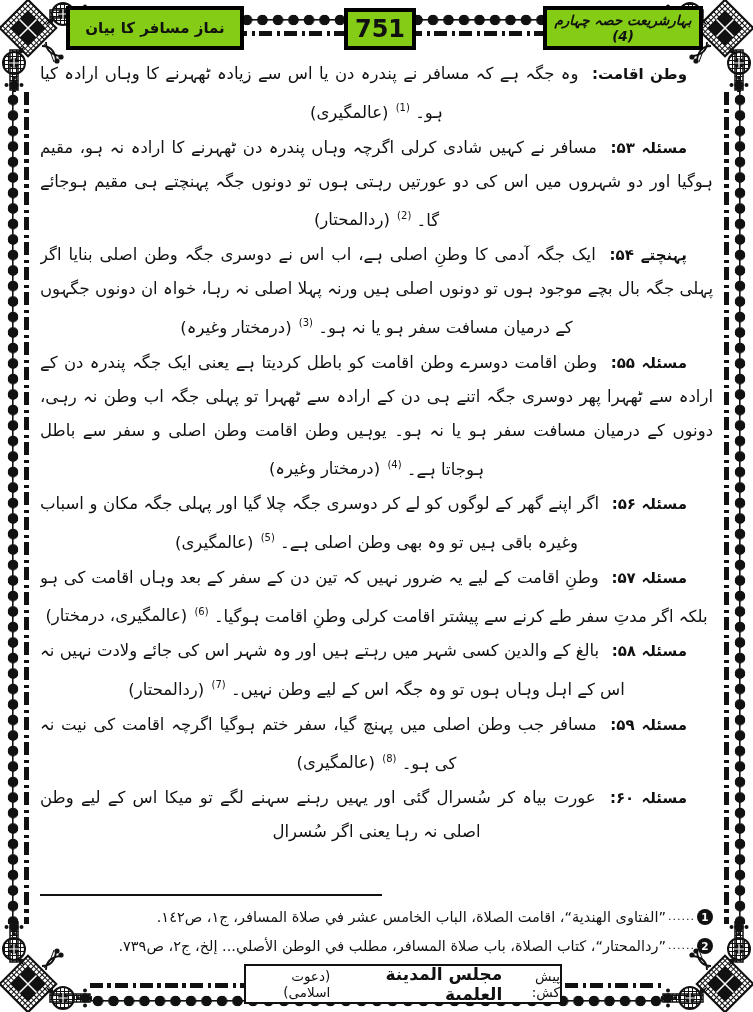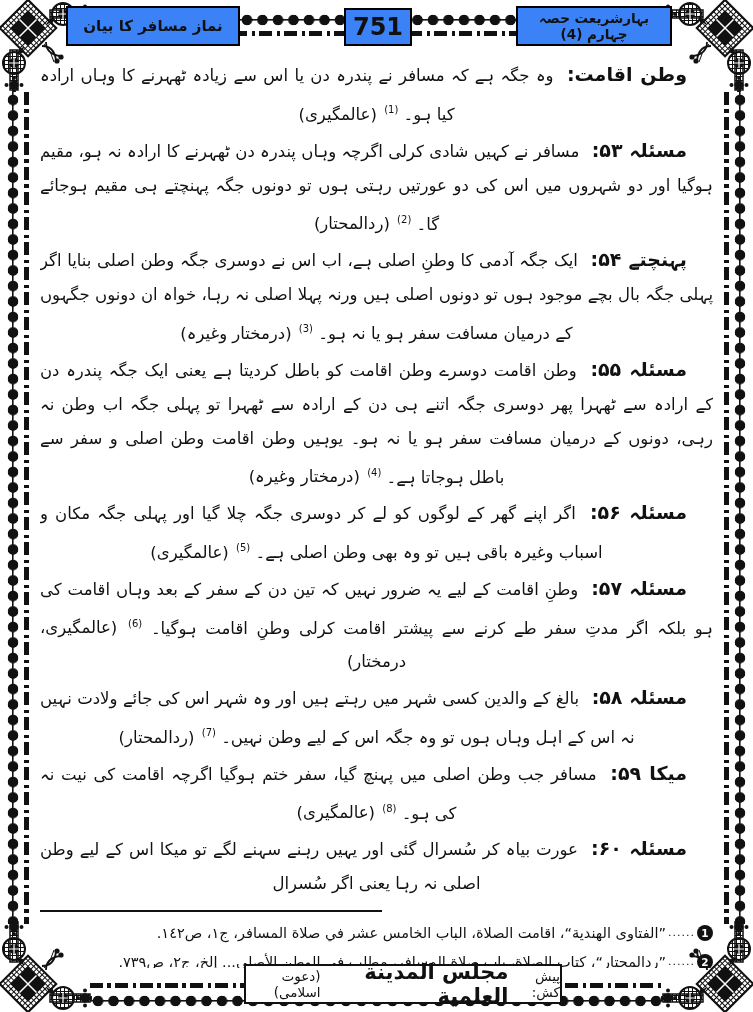--- a/index.html
+++ b/index.html
@@ -28,46 +28,46 @@
   .beads-top{top:13px;left:84px;right:84px;}
   .dash-top{top:31px;left:84px;right:84px;}
   .dash-bottom{bottom:24px;left:90px;right:90px;}
   .beads-bottom{bottom:4px;left:90px;right:90px;}
   .corner{position:absolute;width:92px;height:92px;z-index:2;}
   .tl{top:0;left:0}
   .tr{top:0;right:0;transform:scaleX(-1)}
   .bl{bottom:0;left:0;transform:scaleY(-1)}
   .br{bottom:0;right:0;transform:scale(-1,-1)}
   
-  .hbox{position:absolute;background:#3b82f6;border:2px solid #000000;z-index:3;
+  .hbox{position:absolute;background:#84cc16;border:4px solid #000000;z-index:3;
     display:flex;align-items:center;justify-content:center;text-align:center;}
   .chapter-box{top:6px;left:66px;width:170px;height:36px;font-size:15px;font-weight:bold;}
   .page-box{top:8px;left:344px;width:64px;height:34px;font-size:24px;font-weight:bold;direction:ltr;}
-  .book-box{top:6px;left:516px;width:152px;height:36px;font-size:13.5px;font-weight:bold;}
+  .book-box{top:6px;left:543px;width:152px;height:36px;font-size:13.5px;font-weight:bold;font-style:italic;}
   
   .content{position:absolute;top:56px;left:40px;right:40px;bottom:44px;z-index:2;
     display:flex;flex-direction:column;overflow:hidden;direction:rtl;}
   .para{margin:1px 0;direction:rtl;text-align:justify;text-align-last:center;
     font-size:16.5px;line-height:34px;text-indent:26px;}
-  .para .marker{font-weight:bold;font-size:19px;margin-left:7px;}
+  .para .marker{font-weight:bold;font-size:15px;margin-left:7px;}
   .para .ref{font-size:10px;}
   .para .source{margin-right:2px;}
   
   .fn-block{margin-top:auto;direction:rtl;padding-bottom:4px;}
   .fn-sep{height:2px;background:#111;width:342px;margin:8px auto 10px 0;}
   .fn-row{display:flex;direction:rtl;align-items:center;margin:7px 0;font-size:14.5px;line-height:22px;}
   .fn-num{flex:0 0 auto;width:16px;height:16px;border-radius:50%;background:#111;color:#fff;
     font-size:10.5px;font-weight:bold;display:inline-flex;align-items:center;justify-content:center;direction:ltr;}
   .fn-dots{flex:0 0 auto;letter-spacing:1px;font-size:11px;margin:0 2px;}
   .fn-text{white-space:nowrap;}
   
   .footer-box{position:absolute;bottom:8px;left:244px;width:314px;height:36px;z-index:3;
     background:#fff;border:2px solid #111;display:flex;align-items:center;justify-content:center;
     gap:4px;font-size:13.5px;direction:rtl;}
-  .footer-box .pub{font-weight:bold;font-size:21px;text-align:right;}
+  .footer-box .pub{font-weight:bold;font-size:17px;text-align:right;}
 </style>
 </head>
 <body>
 
 <svg width="0" height="0" style="position:absolute">
   <defs>
     <pattern id="grid" width="4" height="4" patternUnits="userSpaceOnUse">
       <path d="M0 .5H4M.5 0V4" stroke="#111" stroke-width="1" fill="none"></path>
     </pattern>
     <symbol id="corner-ornament" viewBox="0 0 92 92">
@@ -187,21 +187,21 @@
           <sup class="ref">(6)</sup>
           <span class="source">(عالمگیری، درمختار)</span>
         </p>
         <p class="para">
           <span class="marker">مسئلہ ۵۸:</span>
           <span class="body">بالغ کے والدین کسی شہر میں رہتے ہیں اور وہ شہر اس کی جائے ولادت نہیں نہ اس کے اہل وہاں ہوں تو وہ جگہ اس کے لیے وطن نہیں۔</span>
           <sup class="ref">(7)</sup>
           <span class="source">(ردالمحتار)</span>
         </p>
         <p class="para">
-          <span class="marker">میکا ۵۹:</span>
+          <span class="marker">مسئلہ ۵۹:</span>
           <span class="body">مسافر جب وطن اصلی میں پہنچ گیا، سفر ختم ہوگیا اگرچہ اقامت کی نیت نہ کی ہو۔</span>
           <sup class="ref">(8)</sup>
           <span class="source">(عالمگیری)</span>
         </p>
         <p class="para">
           <span class="marker">مسئلہ ۶۰:</span>
           <span class="body">عورت بیاہ کر سُسرال گئی اور یہیں رہنے سہنے لگے تو میکا اس کے لیے وطن اصلی نہ رہا یعنی اگر سُسرال</span>
           
           
         </p>

